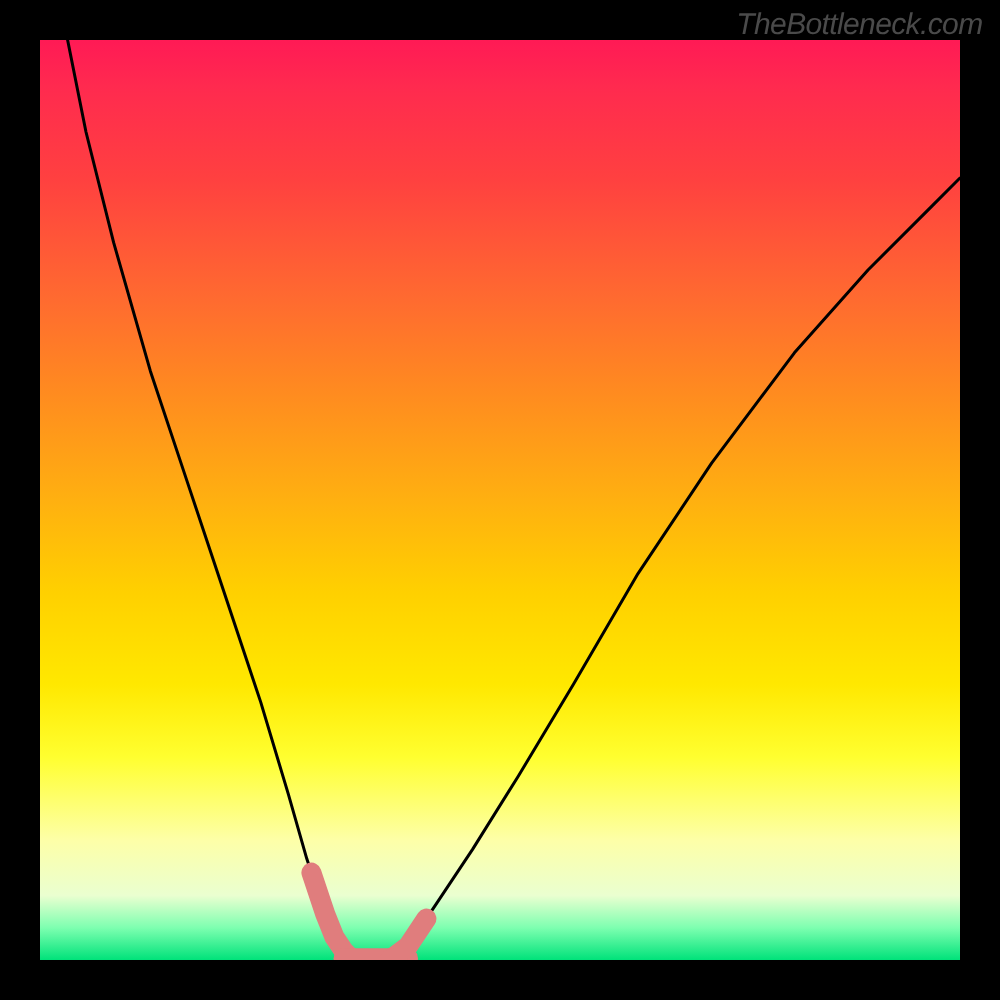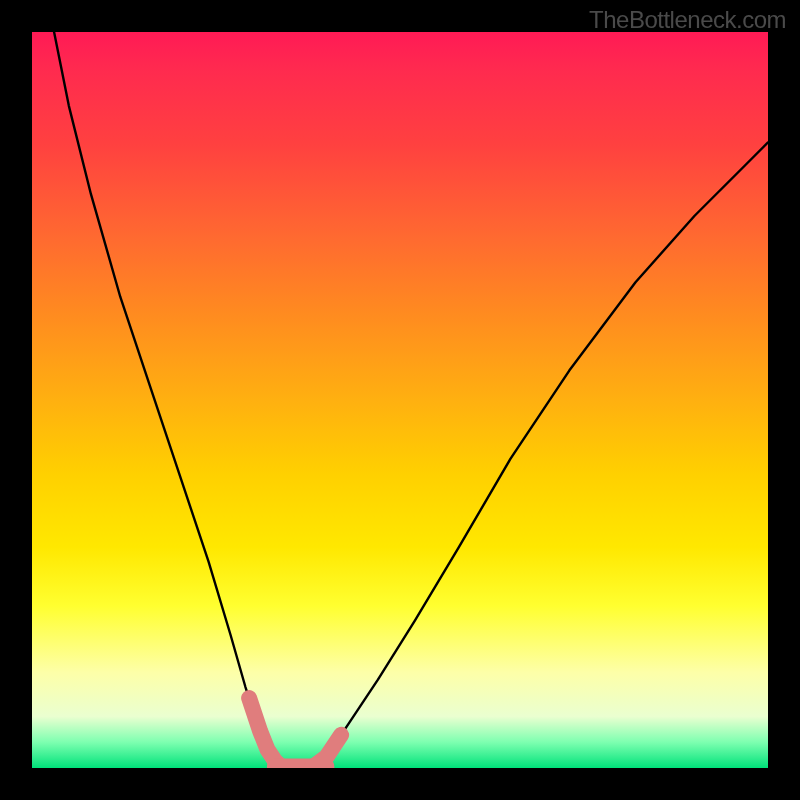--- a/index.html
+++ b/index.html
@@ -8,20 +8,21 @@
 
   .attribution {
     position: absolute;
     top: 6px;
     right: 14px;
     color: #4a4a4a;
     font-size: 24px;
     font-weight: 500;
     letter-spacing: -0.5px;
     z-index: 10;
+    font-style: italic;
   }
 
   .plot-area {
     position: absolute;
     top: 32px;
     left: 32px;
     width: 736px;
     height: 736px;
     background: linear-gradient(to bottom,
       #ff1a55 0%,

